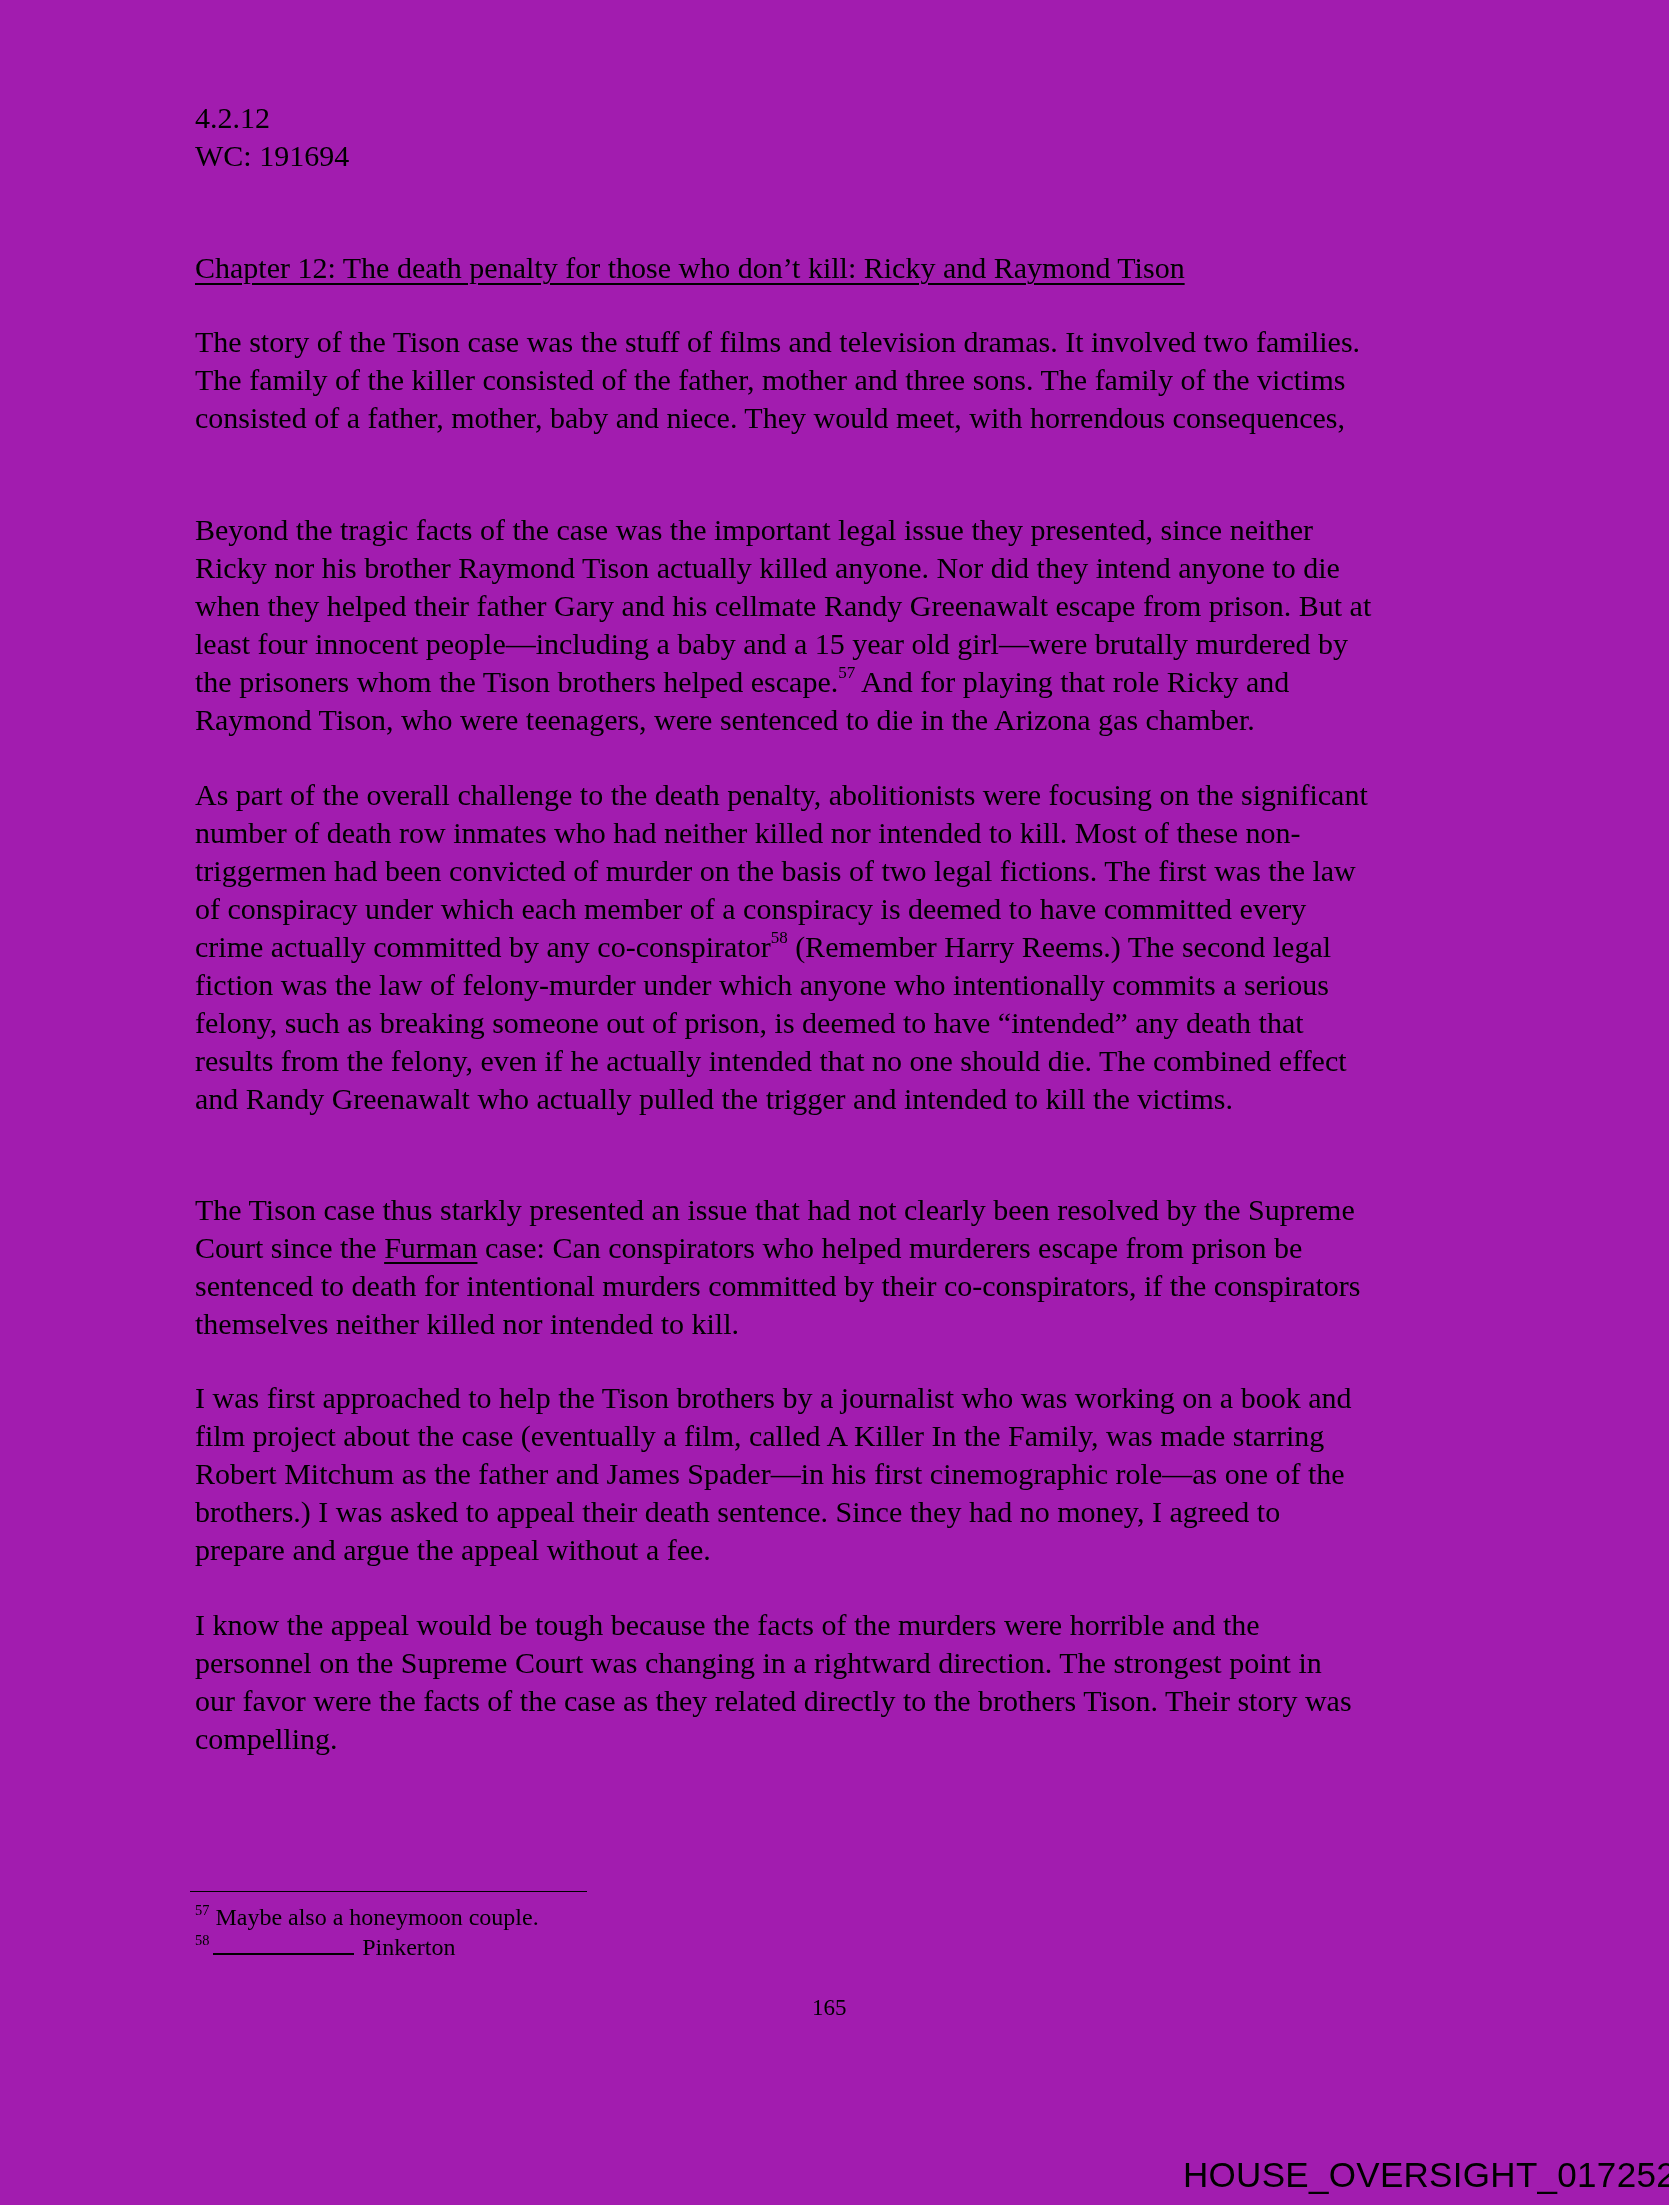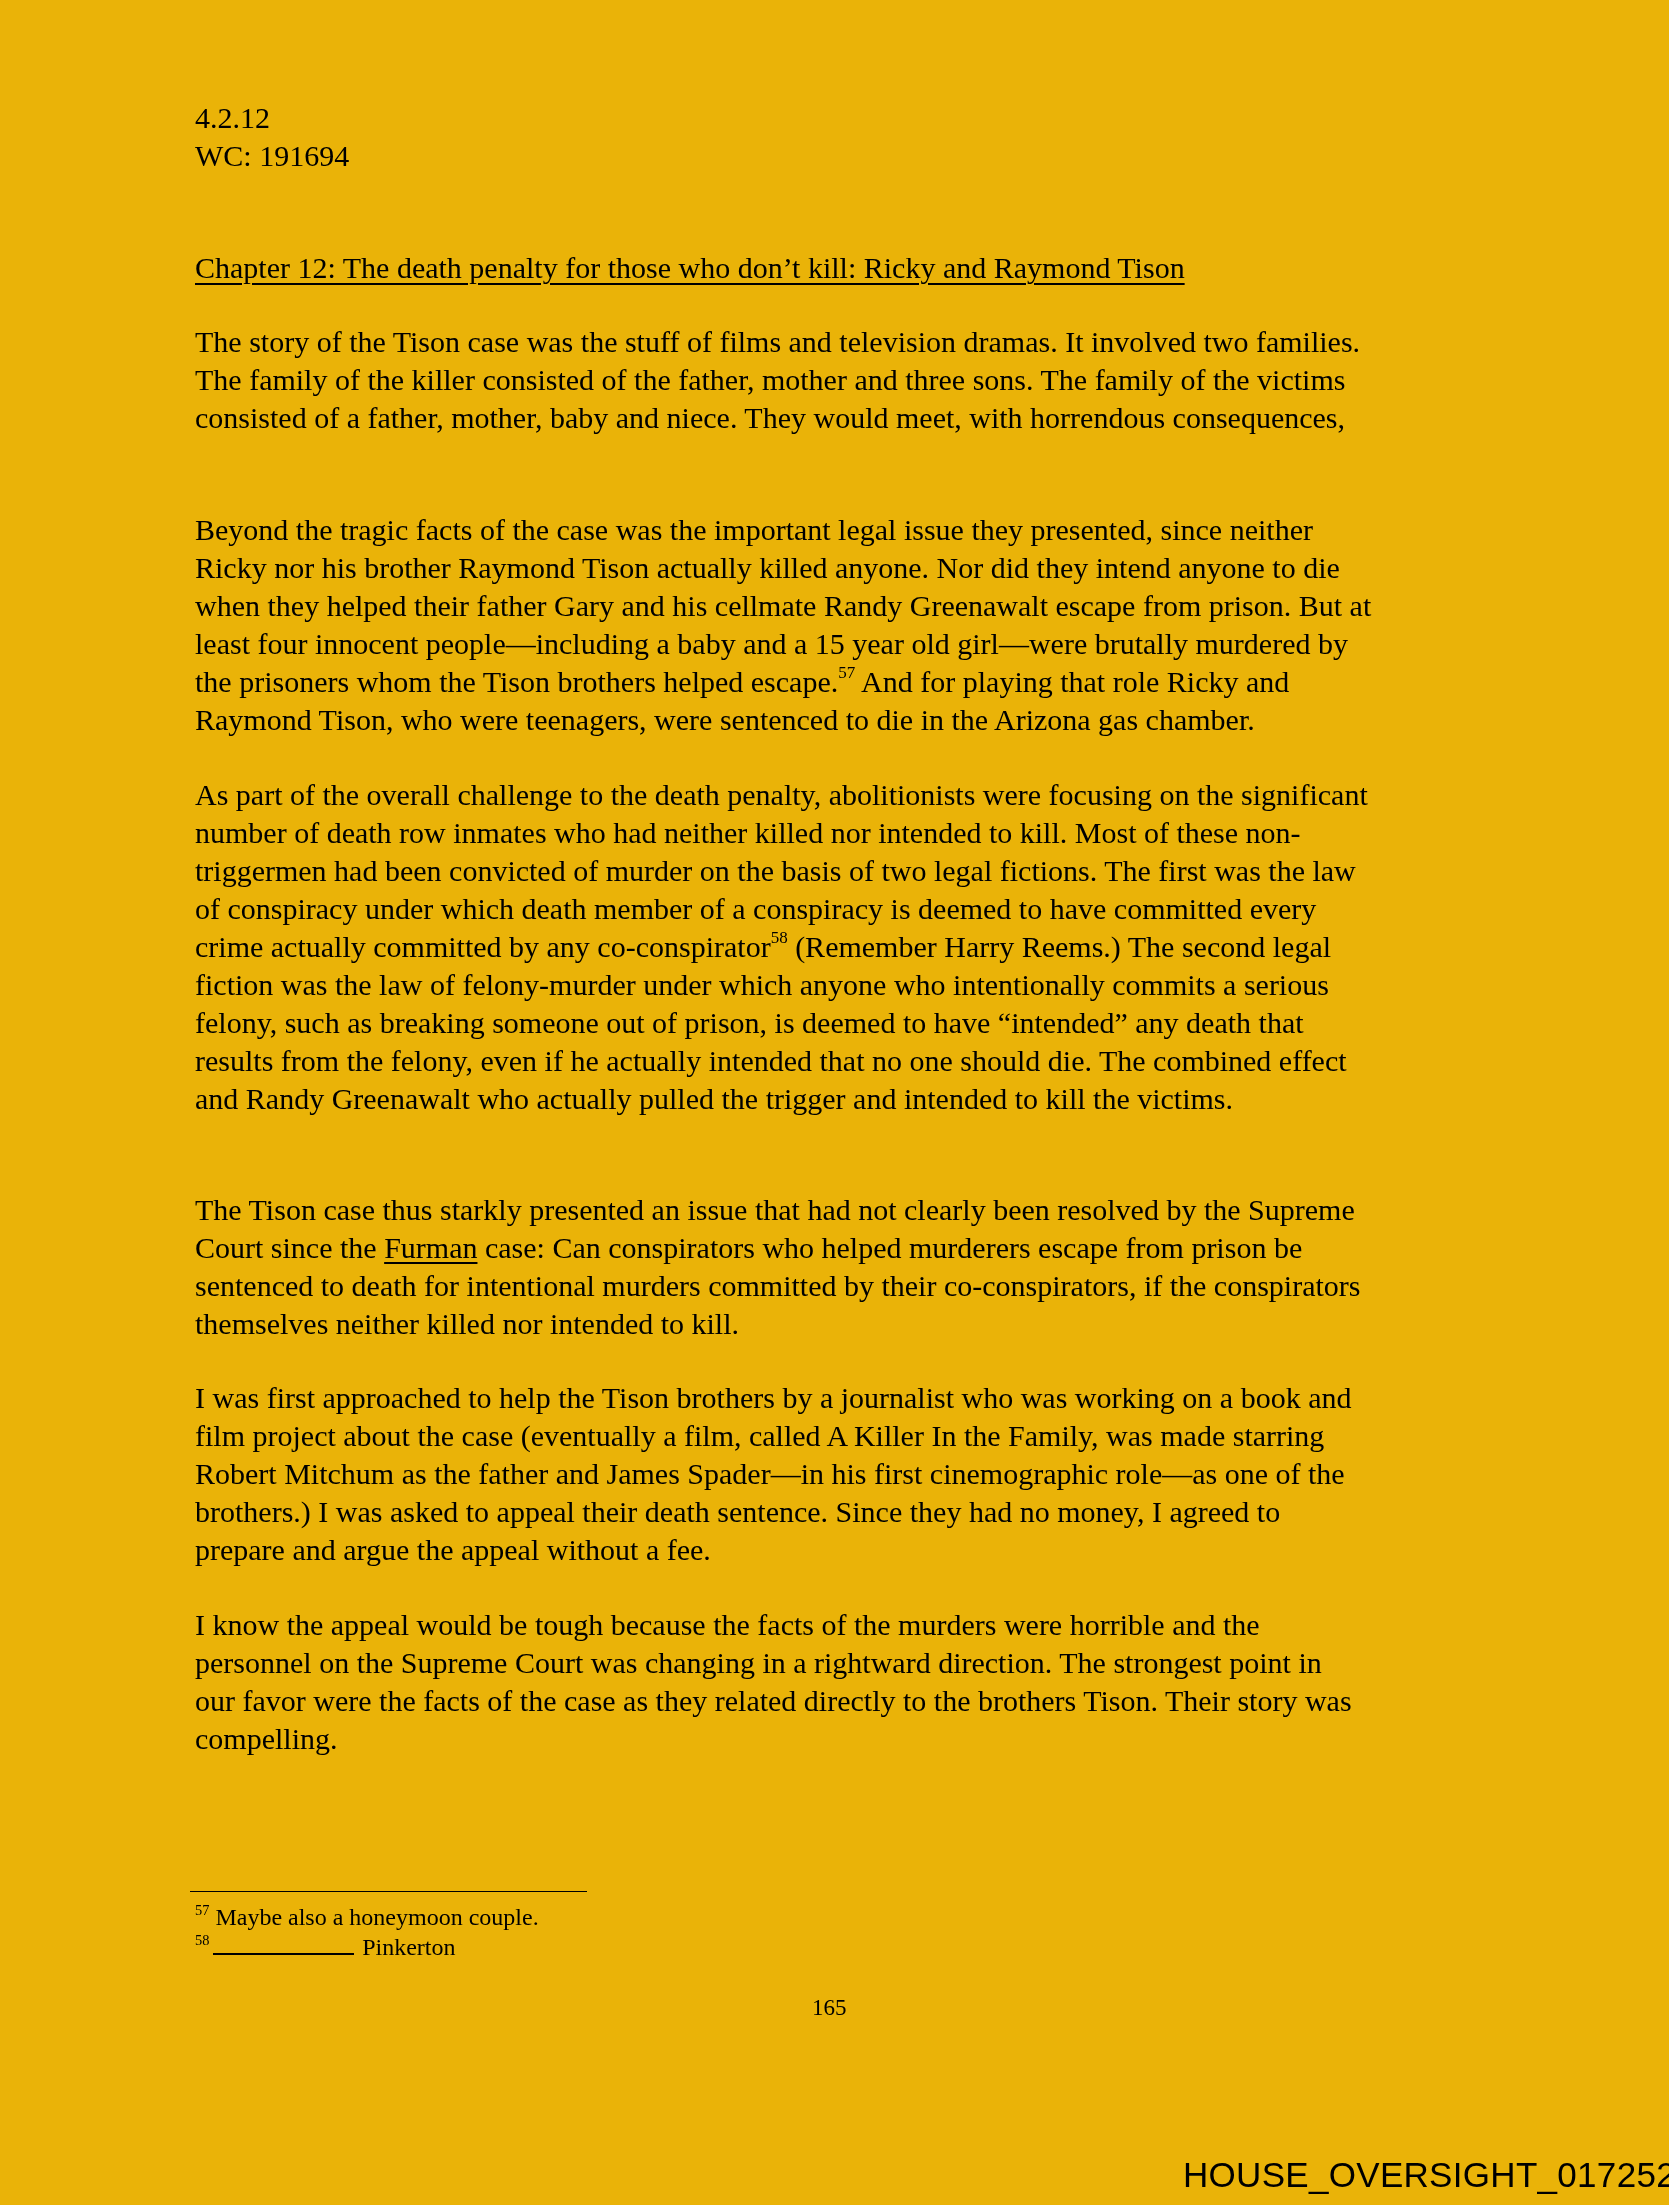--- a/index.html
+++ b/index.html
@@ -1,17 +1,17 @@
 <!DOCTYPE html>
 <html style="font-size:10.5px"><head>
   <meta charset="utf-8">
   <style>
     html, body { margin: 0; padding: 0; background: #ffffff; }
     body { width: 1669px; height: 2205px; position: relative; overflow: hidden; }
-    .page { position: absolute; left: 0; top: 0; width: 1669px; height: 2205px; background: #eab308; color: #000000; }
+    .page { position: absolute; left: 0; top: 0; width: 1669px; height: 2205px; background: #a21caf; color: #000000; }
     .serif { font-family: "Liberation Serif", "DejaVu Serif", serif; font-size: 30px; line-height: 38px; }
     .line { position: absolute; left: 195px; white-space: nowrap; }
     .header-date { top: 99px; }
     .header-wc { top: 137px; }
     .chapter-title { position: absolute; left: 195px; top: 249px; white-space: nowrap; text-decoration: underline; text-decoration-thickness: 2px; text-underline-offset: 5.2px; }
     .para { position: absolute; left: 195px; width: 1303px; }
     .para .ln { display: block; white-space: nowrap; }
     .p1 { top: 323px; }
     .p2 { top: 511px; }
     .p3 { top: 776px; }
@@ -51,21 +51,21 @@
     <span class="ln">when they helped their father Gary and his cellmate Randy Greenawalt escape from prison.  But at</span>
     <span class="ln">least four innocent people—including a baby and a 15 year old girl—were brutally murdered by</span>
     <span class="ln"><span>the prisoners whom the Tison brothers helped escape.</span><sup class="fn">57</sup><span>  And for playing that role Ricky and</span></span>
     <span class="ln">Raymond Tison, who were teenagers, were sentenced to die in the Arizona gas chamber.</span>
   </div>
 
   <div class="serif para p3">
     <span class="ln">As part of the overall challenge to the death penalty, abolitionists were focusing on the significant</span>
     <span class="ln">number of death row inmates who had neither killed nor intended to kill.  Most of these non-</span>
     <span class="ln">triggermen had been convicted of murder on the basis of two legal fictions.  The first was the law</span>
-    <span class="ln">of conspiracy under which death member of a conspiracy is deemed to have committed every</span>
+    <span class="ln">of conspiracy under which each member of a conspiracy is deemed to have committed every</span>
     <span class="ln"><span>crime actually committed by any co-conspirator</span><sup class="fn">58</sup><span>  (Remember Harry Reems.)  The second legal</span></span>
     <span class="ln">fiction was the law of felony-murder under which anyone who intentionally commits a serious</span>
     <span class="ln">felony, such as breaking someone out of prison, is deemed to have “intended” any death that</span>
     <span class="ln">results from the felony, even if he actually intended that no one should die.  The combined effect</span>
     <span class="ln">and Randy Greenawalt who actually pulled the trigger and intended to kill the victims.</span>
   </div>
 
   <div class="serif para p4">
     <span class="ln">The Tison case thus starkly presented an issue that had not clearly been resolved by the Supreme</span>
     <span class="ln"><span>Court since the </span><span class="u">Furman</span><span> case:  Can conspirators who helped murderers escape from prison be</span></span>

